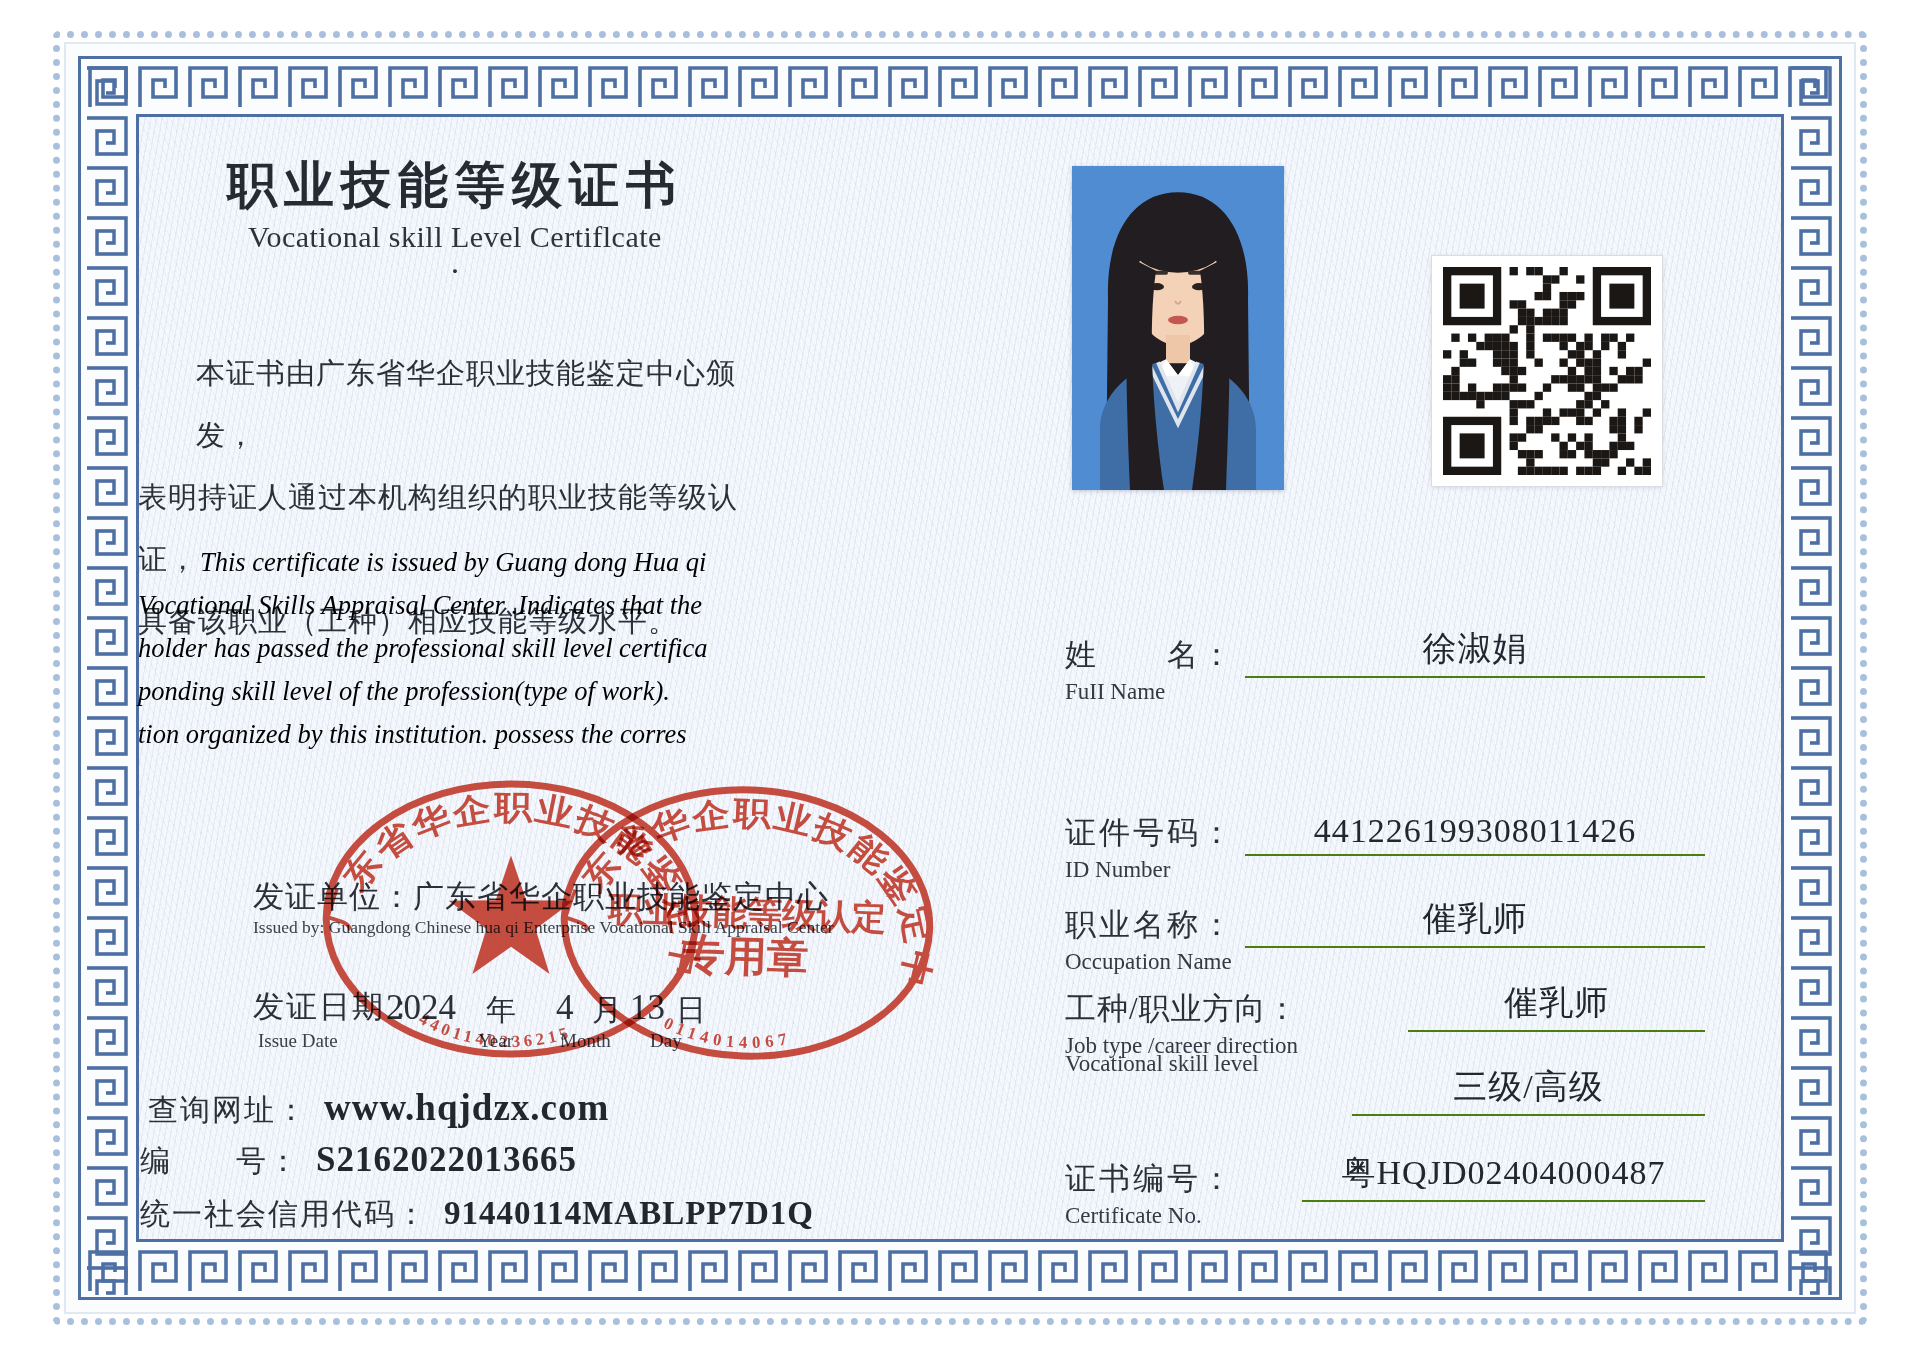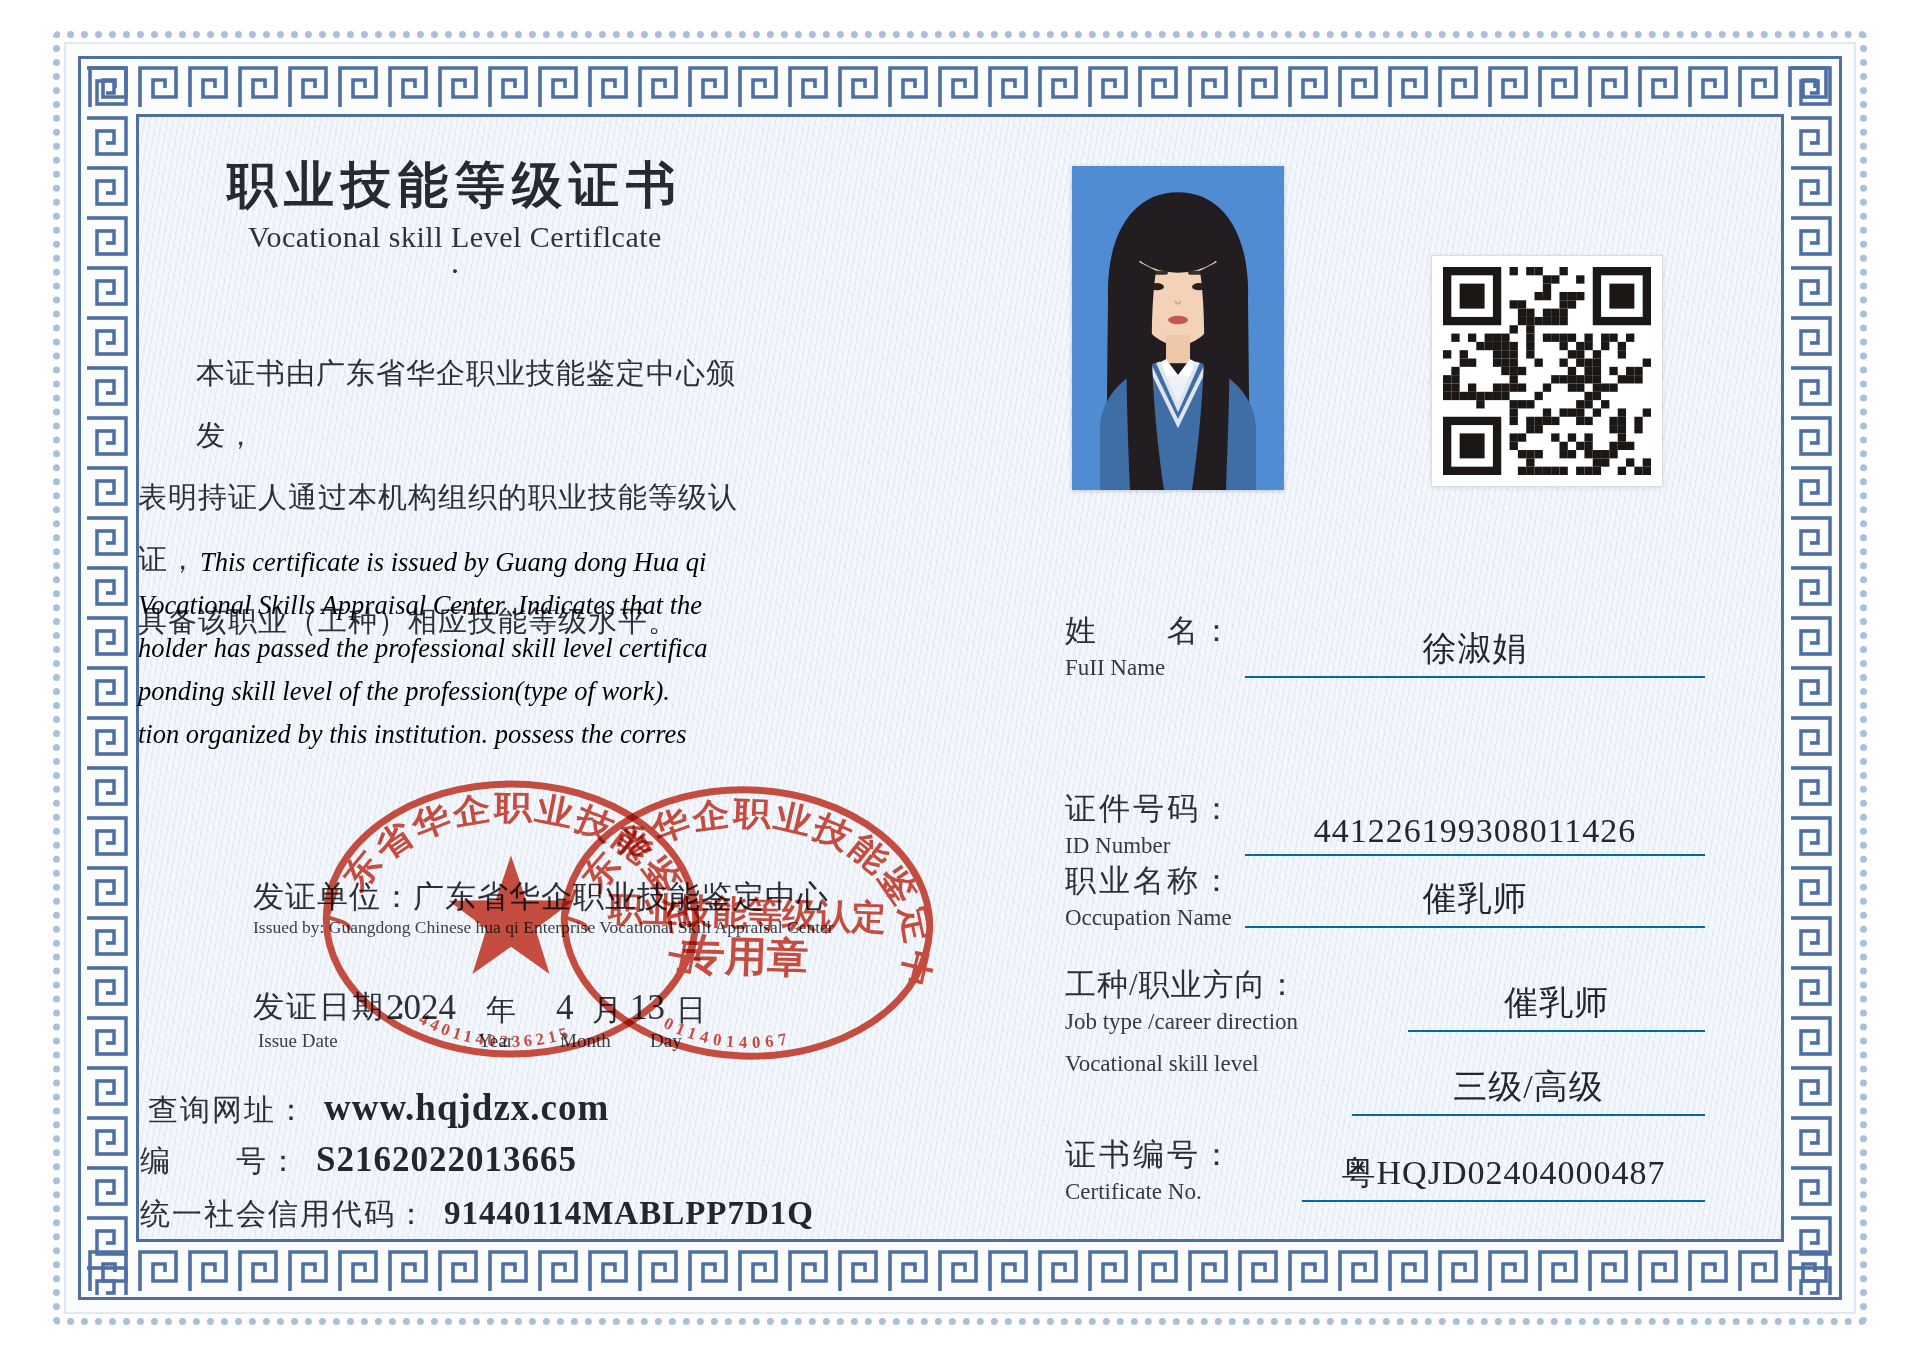--- a/index.html
+++ b/index.html
@@ -35,24 +35,24 @@
   .issuer-en{left:253px;top:917px;font-size:17.5px;color:#3a4048;white-space:nowrap;}
   .idate-zh{font-size:31px;letter-spacing:2px;}
   .idate-val{font-size:35px;}
   .idate-unit{font-size:30px;}
   .idate-sub{font-size:19px;color:#3a4048;}
   .footer-row{left:140px;display:flex;align-items:baseline;white-space:nowrap;}
   .footer-label{font-size:30px;letter-spacing:2px;}
   .footer-val{margin-left:16px;font-weight:600;letter-spacing:1px;color:#22272f;}
   
   .field-row{position:absolute;left:1065px;width:648px;height:86px;}
-  .f-zh{font-size:31px;letter-spacing:3px;color:#2b3038;white-space:nowrap;}
+  .f-zh{font-size:31px;letter-spacing:3px;color:#2b3038;white-space:nowrap;margin-top:24px;}
   .f-en{font-size:23px;color:#343a43;margin-top:3px;white-space:nowrap;}
   .f-val{position:absolute;top:0;height:62px;display:flex;align-items:flex-end;justify-content:center;
-         font-size:34px;color:#22272f;border-bottom:2px solid #0369a1;padding-bottom:4px;letter-spacing:1px;}
+         font-size:34px;color:#22272f;border-bottom:2px solid #4d7c0f;padding-bottom:4px;letter-spacing:1px;}
   
   .photo{left:1072px;top:166px;width:212px;height:324px;box-shadow:0 1px 4px rgba(40,60,90,.25);}
   .photo svg{width:100%;height:100%;display:block;}
   .qr-panel{left:1432px;top:256px;width:230px;height:230px;background:#ffffff;
             box-shadow:0 0 0 1px #d8dde4,0 1px 5px rgba(40,60,90,.18);}
   .qr-panel svg{position:absolute;inset:11px;width:208px;height:208px;}
   
   .seal{mix-blend-mode:multiply;opacity:.9;}
   .seal svg{width:100%;height:100%;display:block;overflow:visible;}
   .seal-1{left:312px;top:770px;width:398px;height:298px;}
@@ -384,21 +384,21 @@
     <div class="field-row" style="top:610px;">
       <div class="f-zh">姓　　名：</div>
       <div class="f-en">FuII Name</div>
       <div class="f-val" style="left:180px;width:460px;">徐淑娟</div>
     </div>
     <div class="field-row" style="top:788px;">
       <div class="f-zh">证件号码：</div>
       <div class="f-en">ID Number</div>
       <div class="f-val" style="left:180px;width:460px;">441226199308011426</div>
     </div>
-    <div class="field-row" style="top:860px;">
+    <div class="field-row" style="top:880px;">
       <div class="f-zh">职业名称：</div>
       <div class="f-en">Occupation Name</div>
       <div class="f-val" style="left:180px;width:460px;">催乳师</div>
     </div>
     <div class="field-row" style="top:964px;">
       <div class="f-zh" style="letter-spacing:1px;">工种/职业方向：</div>
       <div class="f-en">Job type /career direction</div>
       <div class="f-val" style="left:343px;width:297px;">催乳师</div>
     </div>
     <div class="field-row" style="top:1048px;">

